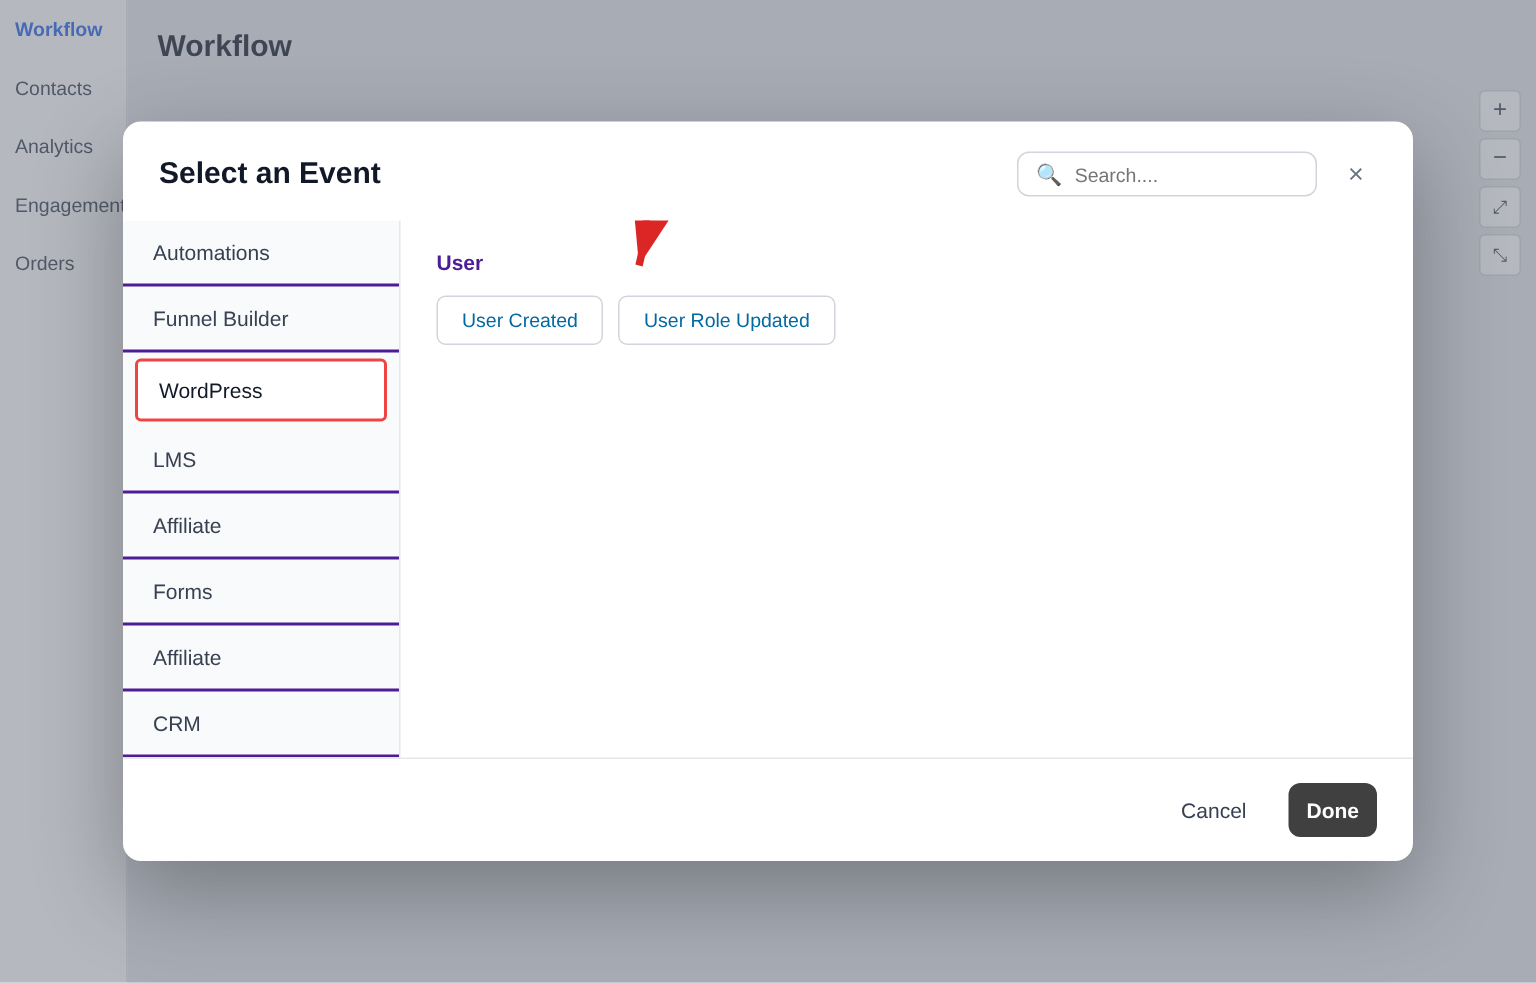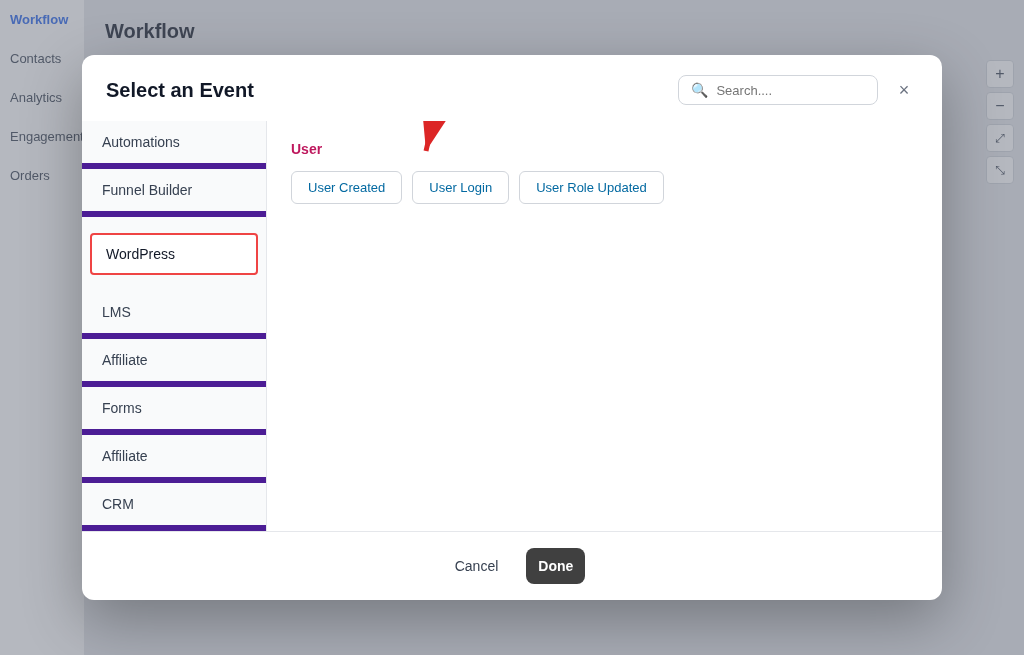--- a/index.html
+++ b/index.html
@@ -145,44 +145,44 @@
       border-right: 1px solid #e5e7eb;
       overflow-y: auto;
       flex-shrink: 0;
     }
 
     .modal-nav-item {
       padding: 13px 20px;
       font-size: 14px;
       color: #374151;
       cursor: pointer;
-      border-bottom: 6px solid #4c1d95;
+      border-bottom: 2px solid #4c1d95;
     }
 
     .modal-nav-item.active {
       border: 2px solid #ef4444;
       border-radius: 4px;
-      margin: 16px 8px;
+      margin: 4px 8px;
       padding: 11px 14px;
       background: #fff;
       font-weight: 500;
       color: #111827;
     }
 
     
     .modal-content {
       flex: 1;
       padding: 20px 24px;
       overflow-y: auto;
     }
 
     .section-label {
       font-size: 14px;
       font-weight: 600;
-      color: #be185d;
+      color: #4c1d95;
       margin-bottom: 14px;
     }
 
     .event-buttons {
       display: flex;
       flex-wrap: wrap;
       gap: 10px;
     }
 
     .event-btn {
@@ -191,21 +191,21 @@
       padding: 8px 16px;
       font-size: 13px;
       color: #0369a1;
       background: #fff;
       cursor: pointer;
     }
 
     
     .modal-footer {
       display: flex;
-      justify-content: center;
+      justify-content: flex-end;
       align-items: center;
       padding: 16px 24px;
       border-top: 1px solid #e5e7eb;
       gap: 12px;
     }
 
     .btn-cancel {
       background: transparent;
       border: none;
       font-size: 14px;
@@ -319,21 +319,20 @@
                 <polygon points="0 0, 10 3.5, 0 7" fill="#dc2626"></polygon>
               </marker>
             </defs>
             <path d="M40 5 Q50 30 40 70" stroke="#dc2626" stroke-width="5" fill="none" marker-end="url(#arrowhead)"></path>
           </svg>
         </div>
 
         <div class="section-label">User</div>
         <div class="event-buttons">
           <button class="event-btn">User Created</button>
-          <button class="event-btn">User Login</button>
           <button class="event-btn">User Role Updated</button>
         </div>
       </div>
     </div>
 
     <div class="modal-footer">
       <button class="btn-cancel">Cancel</button>
       <button class="btn-done">Done</button>
     </div>
   </div>

